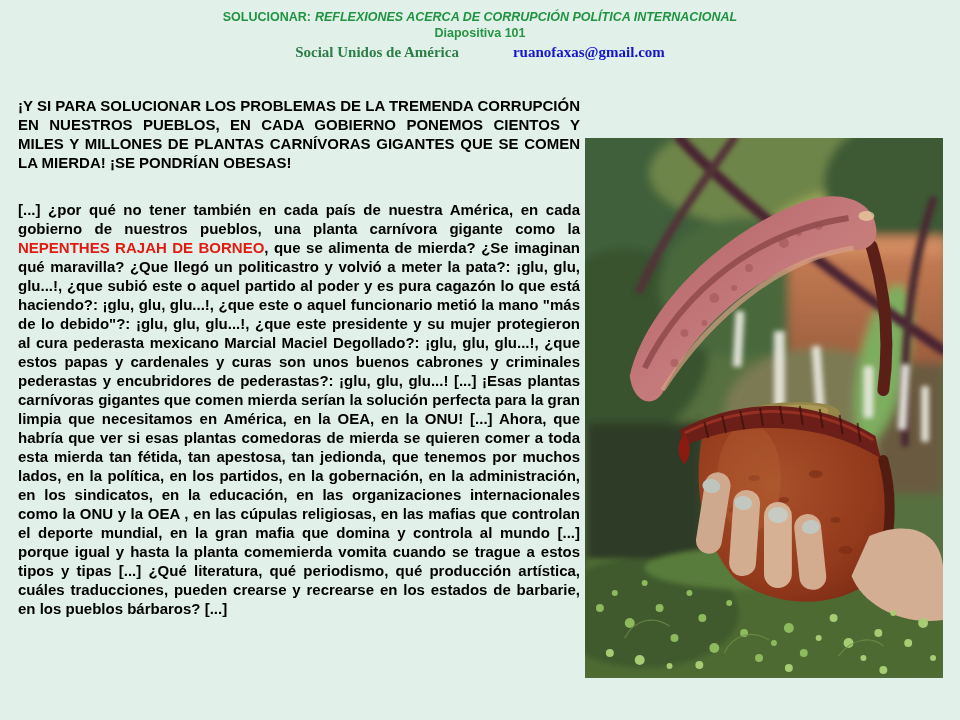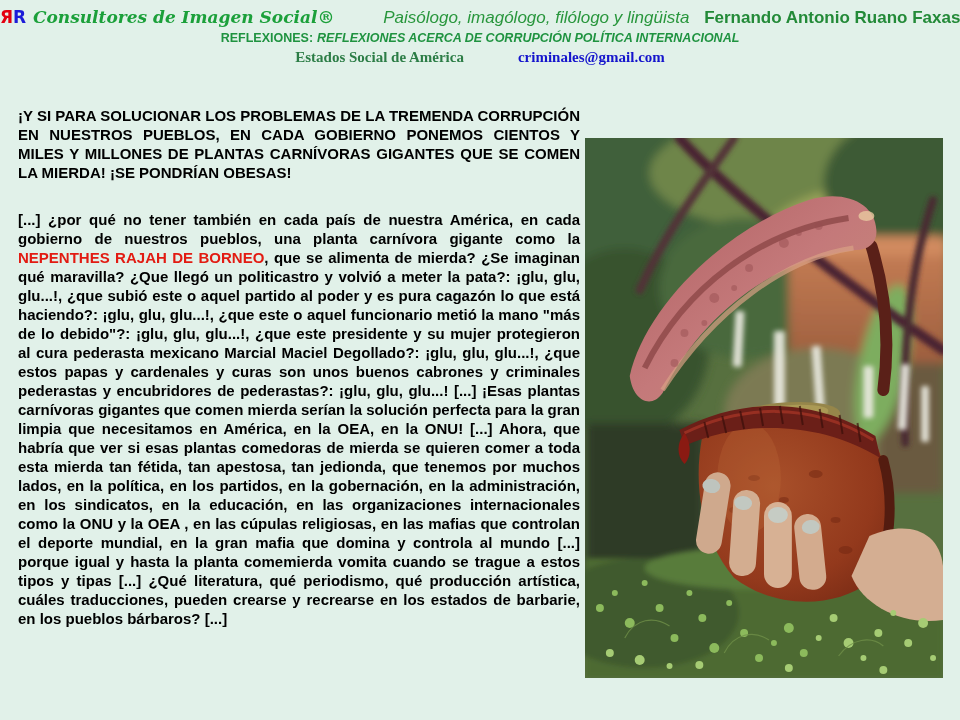--- a/index.html
+++ b/index.html
@@ -14,46 +14,41 @@
   .sub{color:#28963c;font-style:italic;margin-left:44px;}
   .author{color:#238a38;font-weight:bold;margin-left:10px;}
   .line2{font-size:12.5px;font-weight:bold;color:#1f9340;margin-top:3px;}
   .conf-title{font-style:italic;margin-left:4px;}
   .line3{font-size:12.5px;font-weight:bold;font-style:italic;color:#1f9340;}
   .line4{font-size:12.5px;font-weight:bold;color:#279544;margin-top:2px;}
   .line5{font-size:15px;font-weight:bold;font-family:"Liberation Serif",serif;color:#2c7d46;margin-top:4px;}
   .email{color:#1414cc;margin-left:54px;cursor:pointer;}
 
   
-  .textcol{position:absolute;left:18px;top:106px;width:562px;color:#000;font-weight:bold;font-size:15px;line-height:19px;text-align:justify;}
+  .textcol{position:absolute;left:18px;top:96px;width:562px;color:#000;font-weight:bold;font-size:15px;line-height:19px;text-align:justify;}
   .textcol p{margin:0 0 28px 0;}
   .textcol p:last-child{margin-bottom:0;margin-top:24px;}
   .red{color:#e21b12;}
 
   
   .photo{position:absolute;left:585px;top:138px;width:358px;height:540px;margin:0;}
   .photo svg{display:block;width:100%;height:100%;}
 </style>
 </head>
 <body>
 
 <div class="slide">
 
   <header class="hdr">
-    <div class="line1">
-      <span class="logo-ya">Я</span><span class="logo-r">R</span>
-      <span class="brand">Consultores de Imagen Social®</span>
-      <span class="sub">Paisólogo, imagólogo, filólogo y lingüista</span>
-      <span class="author">Fernando Antonio Ruano Faxas</span>
+    <div class="line2">
+      <span>SOLUCIONAR:</span><span class="conf-title">REFLEXIONES ACERCA DE CORRUPCIÓN POLÍTICA INTERNACIONAL</span>
     </div>
-    <div class="line2">
-      <span>REFLEXIONES:</span><span class="conf-title">REFLEXIONES ACERCA DE CORRUPCIÓN POLÍTICA INTERNACIONAL</span>
-    </div>
+    <div class="line4">Diapositiva 101</div>
     <div class="line5">
-      <span>Estados Social de América</span><span class="email">criminales@gmail.com</span>
+      <span>Social Unidos de América</span><span class="email">ruanofaxas@gmail.com</span>
     </div>
   </header>
 
   <main>
     <div class="textcol">
       <p>¡Y SI PARA SOLUCIONAR LOS PROBLEMAS DE LA TREMENDA CORRUPCIÓN EN NUESTROS PUEBLOS, EN CADA GOBIERNO PONEMOS CIENTOS Y MILES Y MILLONES DE PLANTAS CARNÍVORAS GIGANTES QUE SE COMEN LA MIERDA! ¡SE PONDRÍAN OBESAS!</p>
       <p><span>[...] ¿por qué no tener también en cada país de nuestra América, en cada gobierno de nuestros pueblos, una planta carnívora gigante como la </span><span class="red">NEPENTHES RAJAH DE BORNEO</span><span>, que se alimenta de mierda? ¿Se imaginan qué maravilla? ¿Que llegó un politicastro y volvió a meter la pata?: ¡glu, glu, glu...!, ¿que subió este o aquel partido al poder y es pura cagazón lo que está haciendo?: ¡glu, glu, glu...!, ¿que este o aquel funcionario metió la mano "más de lo debido"?: ¡glu, glu, glu...!, ¿que este presidente y su mujer protegieron al cura pederasta mexicano Marcial Maciel Degollado?: ¡glu, glu, glu...!, ¿que estos papas y cardenales y curas son unos buenos cabrones y criminales pederastas y encubridores de pederastas?: ¡glu, glu, glu...! [...] ¡Esas plantas carnívoras gigantes que comen mierda serían la solución perfecta para la gran limpia que necesitamos en América, en la OEA, en la ONU! [...] Ahora, que habría que ver si esas plantas comedoras de mierda se quieren comer a toda esta mierda tan fétida, tan apestosa, tan jedionda, que tenemos por muchos lados, en la política, en los partidos, en la gobernación, en la administración, en los sindicatos, en la educación, en las organizaciones internacionales como la ONU y la OEA , en las cúpulas religiosas, en las mafias que controlan el deporte mundial, en la gran mafia que domina y controla al mundo [...] porque igual y hasta la planta comemierda vomita cuando se trague a estos tipos y tipas [...] ¿Qué literatura, qué periodismo, qué producción artística, cuáles traducciones, pueden crearse y recrearse en los estados de barbarie, en los pueblos bárbaros? [...]</span></p>
     </div>
 
     <figure class="photo">

